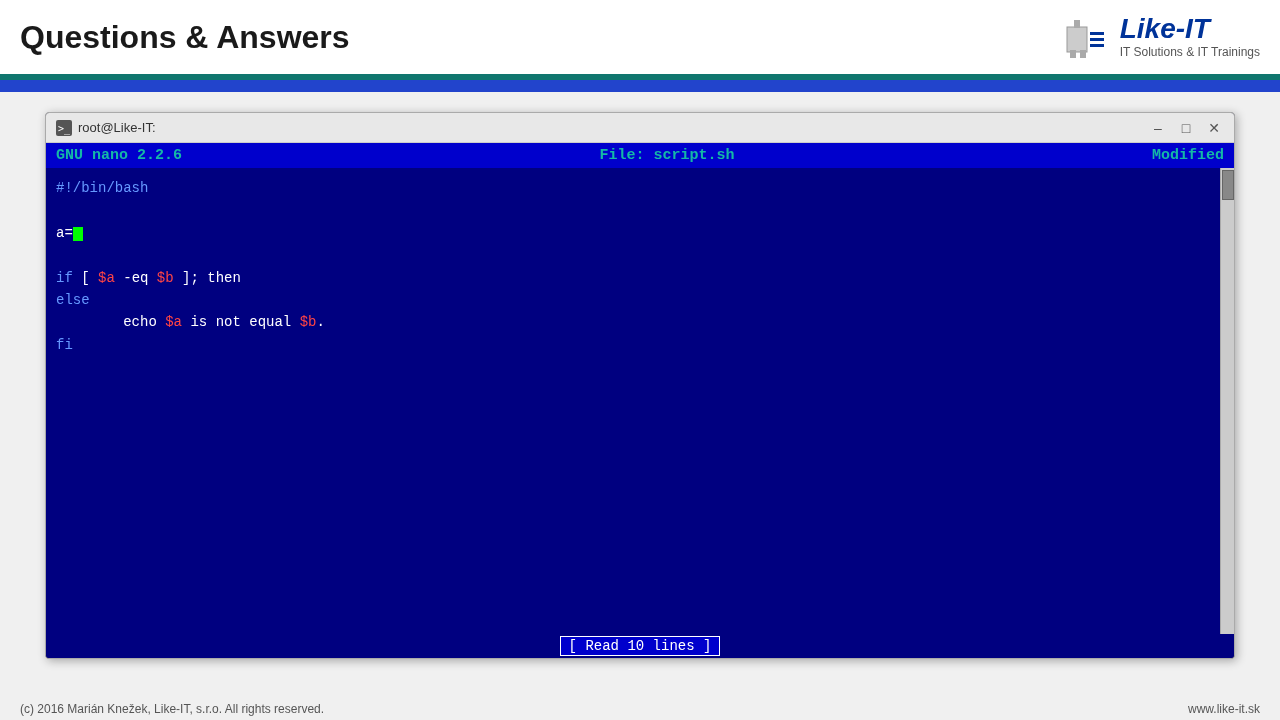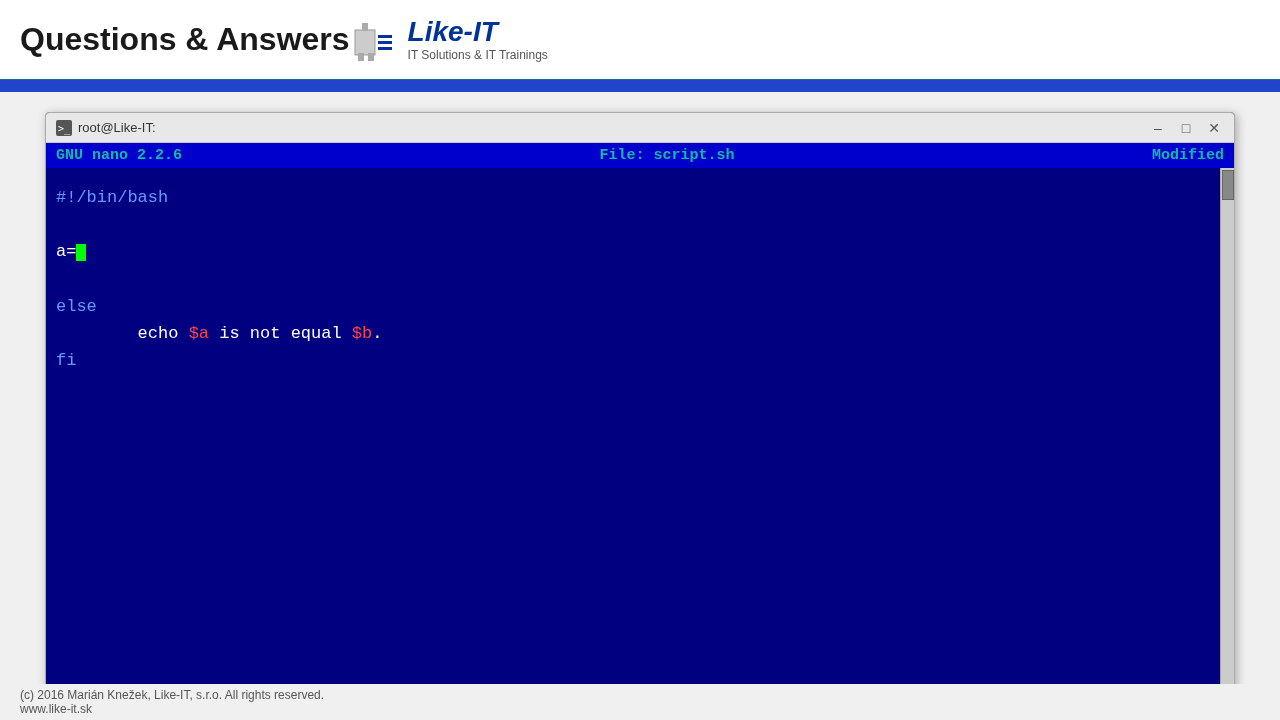--- a/index.html
+++ b/index.html
@@ -15,22 +15,23 @@
       font-family: Arial, sans-serif;
       overflow: hidden;
     }
 
     
     .header {
       background: #ffffff;
       height: 80px;
       display: flex;
       align-items: center;
+      justify-content: space-between;
       padding: 0 20px;
-      border-bottom: 1px solid #0f766e;
+      border-bottom: 6px solid #0f766e;
     }
 
     .header-title {
       font-size: 32px;
       font-weight: bold;
       color: #1a1a1a;
     }
 
     .logo-area {
       display: flex;
@@ -137,22 +138,22 @@
       justify-content: space-between;
       align-items: center;
       font-weight: bold;
     }
 
     
     .nano-editor {
       background: #000080;
       color: #ffffff;
       font-family: 'Courier New', Courier, monospace;
-      font-size: 17px;
-      padding: 16px 10px;
+      font-size: 14px;
+      padding: 9px 10px;
       min-height: 440px;
       line-height: 1.6;
       position: relative;
     }
 
     .line {
       white-space: pre;
       min-height: 1.6em;
     }
 
@@ -220,21 +221,20 @@
       background: #f0f0f0;
       display: flex;
       justify-content: space-between;
       padding: 4px 20px;
       font-size: 12px;
       color: #555;
       position: absolute;
       bottom: 0;
       left: 0;
       right: 0;
-      flex-direction: column;
     }
   </style>
 </head>
 <body>
 
 <div class="header">
   <span class="header-title">Questions &amp; Answers</span>
   <div class="logo-area">
 
     <svg class="logo-icon" viewBox="0 0 50 50" xmlns="http://www.w3.org/2000/svg">
@@ -285,20 +285,21 @@
 
         <div class="line"><span class="keyword-blue">#!/bin/bash</span></div>
 
         <div class="line">&nbsp;</div>
 
         <div class="line"><span class="text-white">a=</span><span class="cursor-block"></span></div>
 
 
         <div class="line">&nbsp;</div>
 
+        <div class="line"><span class="keyword-blue">if</span><span class="text-white"> [ </span><span class="keyword-red">$a</span><span class="text-white"> -eq </span><span class="keyword-red">$b</span><span class="text-white"> ]; then</span></div>
 
 
         <div class="line"><span class="keyword-blue">else</span></div>
 
         <div class="line"><span class="text-white">        echo </span><span class="keyword-red">$a</span><span class="text-white"> is not equal </span><span class="keyword-red">$b</span><span class="text-white">.</span></div>
 
         <div class="line"><span class="keyword-blue">fi</span></div>
 
         <div class="line">&nbsp;</div>
         <div class="line">&nbsp;</div>

